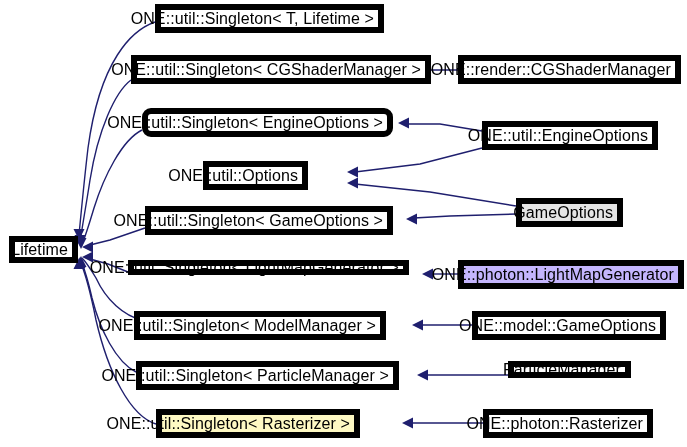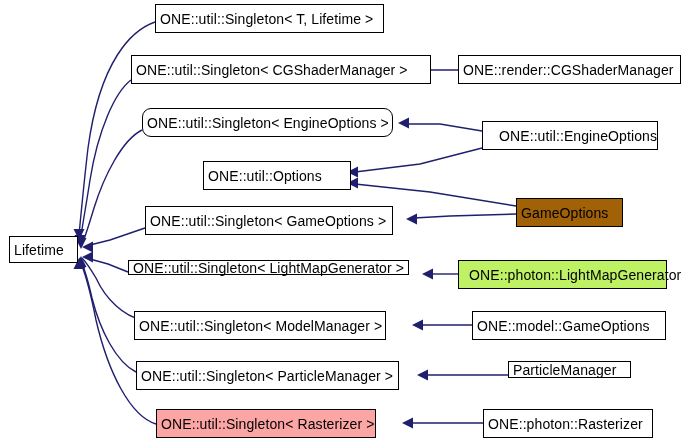--- a/index.html
+++ b/index.html
@@ -19,28 +19,28 @@
     position: absolute;
     left: 0;
     top: 0;
     width: 687px;
     height: 447px;
     pointer-events: none;
   }
   .uml-node {
     position: absolute;
     box-sizing: border-box;
-    border: 1px solid #6d28d9;
+    border: 6px solid #6d28d9;
     background: #ffffff;
     color: #000000;
     display: flex;
     align-items: center;
-    justify-content: flex-start;
+    justify-content: flex-end;
     white-space: nowrap;
-    font-size: 14px;
+    font-size: 16px;
     line-height: 1;
     letter-spacing: 0.1px;
     z-index: 2;
   }
   .uml-node .node-label {
     display: block;
     padding: 0 4px;
   }
 </style>
 </head>
@@ -131,48 +131,48 @@
       </div>
       <div class="uml-node" style="left: 458px; top: 55px; width: 223px; height: 29px; background: rgb(255, 255, 255); border-color: rgb(0, 0, 0); color: rgb(0, 0, 0);">
         <span class="node-label">ONE::render::CGShaderManager</span>
       </div>
       <div class="uml-node" style="left: 142px; top: 108px; width: 251px; height: 29px; background: rgb(255, 255, 255); border-color: rgb(0, 0, 0); color: rgb(0, 0, 0); border-radius: 9px;">
         <span class="node-label">ONE::util::Singleton&lt; EngineOptions &gt;</span>
       </div>
       <div class="uml-node" style="left: 482px; top: 121px; width: 176px; height: 29px; background: rgb(255, 255, 255); border-color: rgb(0, 0, 0); color: rgb(0, 0, 0); padding-left: 12px;">
         <span class="node-label">ONE::util::EngineOptions</span>
       </div>
-      <div class="uml-node" style="left: 203px; top: 161px; width: 148px; height: 29px; background: rgb(255, 255, 255); border-color: rgb(0, 0, 0); color: rgb(0, 0, 0);">
+      <div class="uml-node" style="left: 203px; top: 161px; width: 105px; height: 29px; background: rgb(255, 255, 255); border-color: rgb(0, 0, 0); color: rgb(0, 0, 0);">
         <span class="node-label">ONE::util::Options</span>
       </div>
-      <div class="uml-node" style="left: 516px; top: 198px; width: 107px; height: 29px; background: #a16207; border-color: rgb(0, 0, 0); color: rgb(0, 0, 0);">
+      <div class="uml-node" style="left: 516px; top: 198px; width: 107px; height: 29px; background: #e5e5e5; border-color: rgb(0, 0, 0); color: rgb(0, 0, 0);">
         <span class="node-label">GameOptions</span>
       </div>
       <div class="uml-node" style="left: 145px; top: 206px; width: 248px; height: 29px; background: rgb(255, 255, 255); border-color: rgb(0, 0, 0); color: rgb(0, 0, 0);">
         <span class="node-label">ONE::util::Singleton&lt; GameOptions &gt;</span>
       </div>
       <div class="uml-node" style="left: 128px; top: 260px; width: 281px; height: 15px; background: rgb(255, 255, 255); border-color: rgb(0, 0, 0); color: rgb(0, 0, 0);">
         <span class="node-label">ONE::util::Singleton&lt; LightMapGenerator &gt;</span>
       </div>
-      <div class="uml-node" style="left: 458px; top: 260px; width: 209px; height: 29px; background: #bef264; border-color: rgb(0, 0, 0); color: rgb(0, 0, 0); padding-left: 6px;">
+      <div class="uml-node" style="left: 458px; top: 260px; width: 226px; height: 29px; background: #c4b5fd; border-color: rgb(0, 0, 0); color: rgb(0, 0, 0); padding-left: 6px;">
         <span class="node-label">ONE::photon::LightMapGenerator</span>
       </div>
       <div class="uml-node" style="left: 134px; top: 311px; width: 252px; height: 29px; background: rgb(255, 255, 255); border-color: rgb(0, 0, 0); color: rgb(0, 0, 0);">
         <span class="node-label">ONE::util::Singleton&lt; ModelManager &gt;</span>
       </div>
       <div class="uml-node" style="left: 472px; top: 311px; width: 194px; height: 29px; background: rgb(255, 255, 255); border-color: rgb(0, 0, 0); color: rgb(0, 0, 0);">
         <span class="node-label">ONE::model::GameOptions</span>
       </div>
       <div class="uml-node" style="left: 136px; top: 361px; width: 263px; height: 29px; background: rgb(255, 255, 255); border-color: rgb(0, 0, 0); color: rgb(0, 0, 0);">
         <span class="node-label">ONE::util::Singleton&lt; ParticleManager &gt;</span>
       </div>
       <div class="uml-node" style="left: 508px; top: 361px; width: 123px; height: 17px; background: rgb(255, 255, 255); border-color: rgb(0, 0, 0); color: rgb(0, 0, 0);">
         <span class="node-label">ParticleManager</span>
       </div>
-      <div class="uml-node" style="left: 156px; top: 409px; width: 220px; height: 29px; background: #fca5a5; border-color: rgb(0, 0, 0); color: rgb(0, 0, 0);">
+      <div class="uml-node" style="left: 156px; top: 409px; width: 204px; height: 29px; background: #fef9c3; border-color: rgb(0, 0, 0); color: rgb(0, 0, 0);">
         <span class="node-label">ONE::util::Singleton&lt; Rasterizer &gt;</span>
       </div>
       <div class="uml-node" style="left: 483px; top: 409px; width: 170px; height: 29px; background: rgb(255, 255, 255); border-color: rgb(0, 0, 0); color: rgb(0, 0, 0);">
         <span class="node-label">ONE::photon::Rasterizer</span>
       </div>
     </div>
 
 </div>
 
 </body></html>

